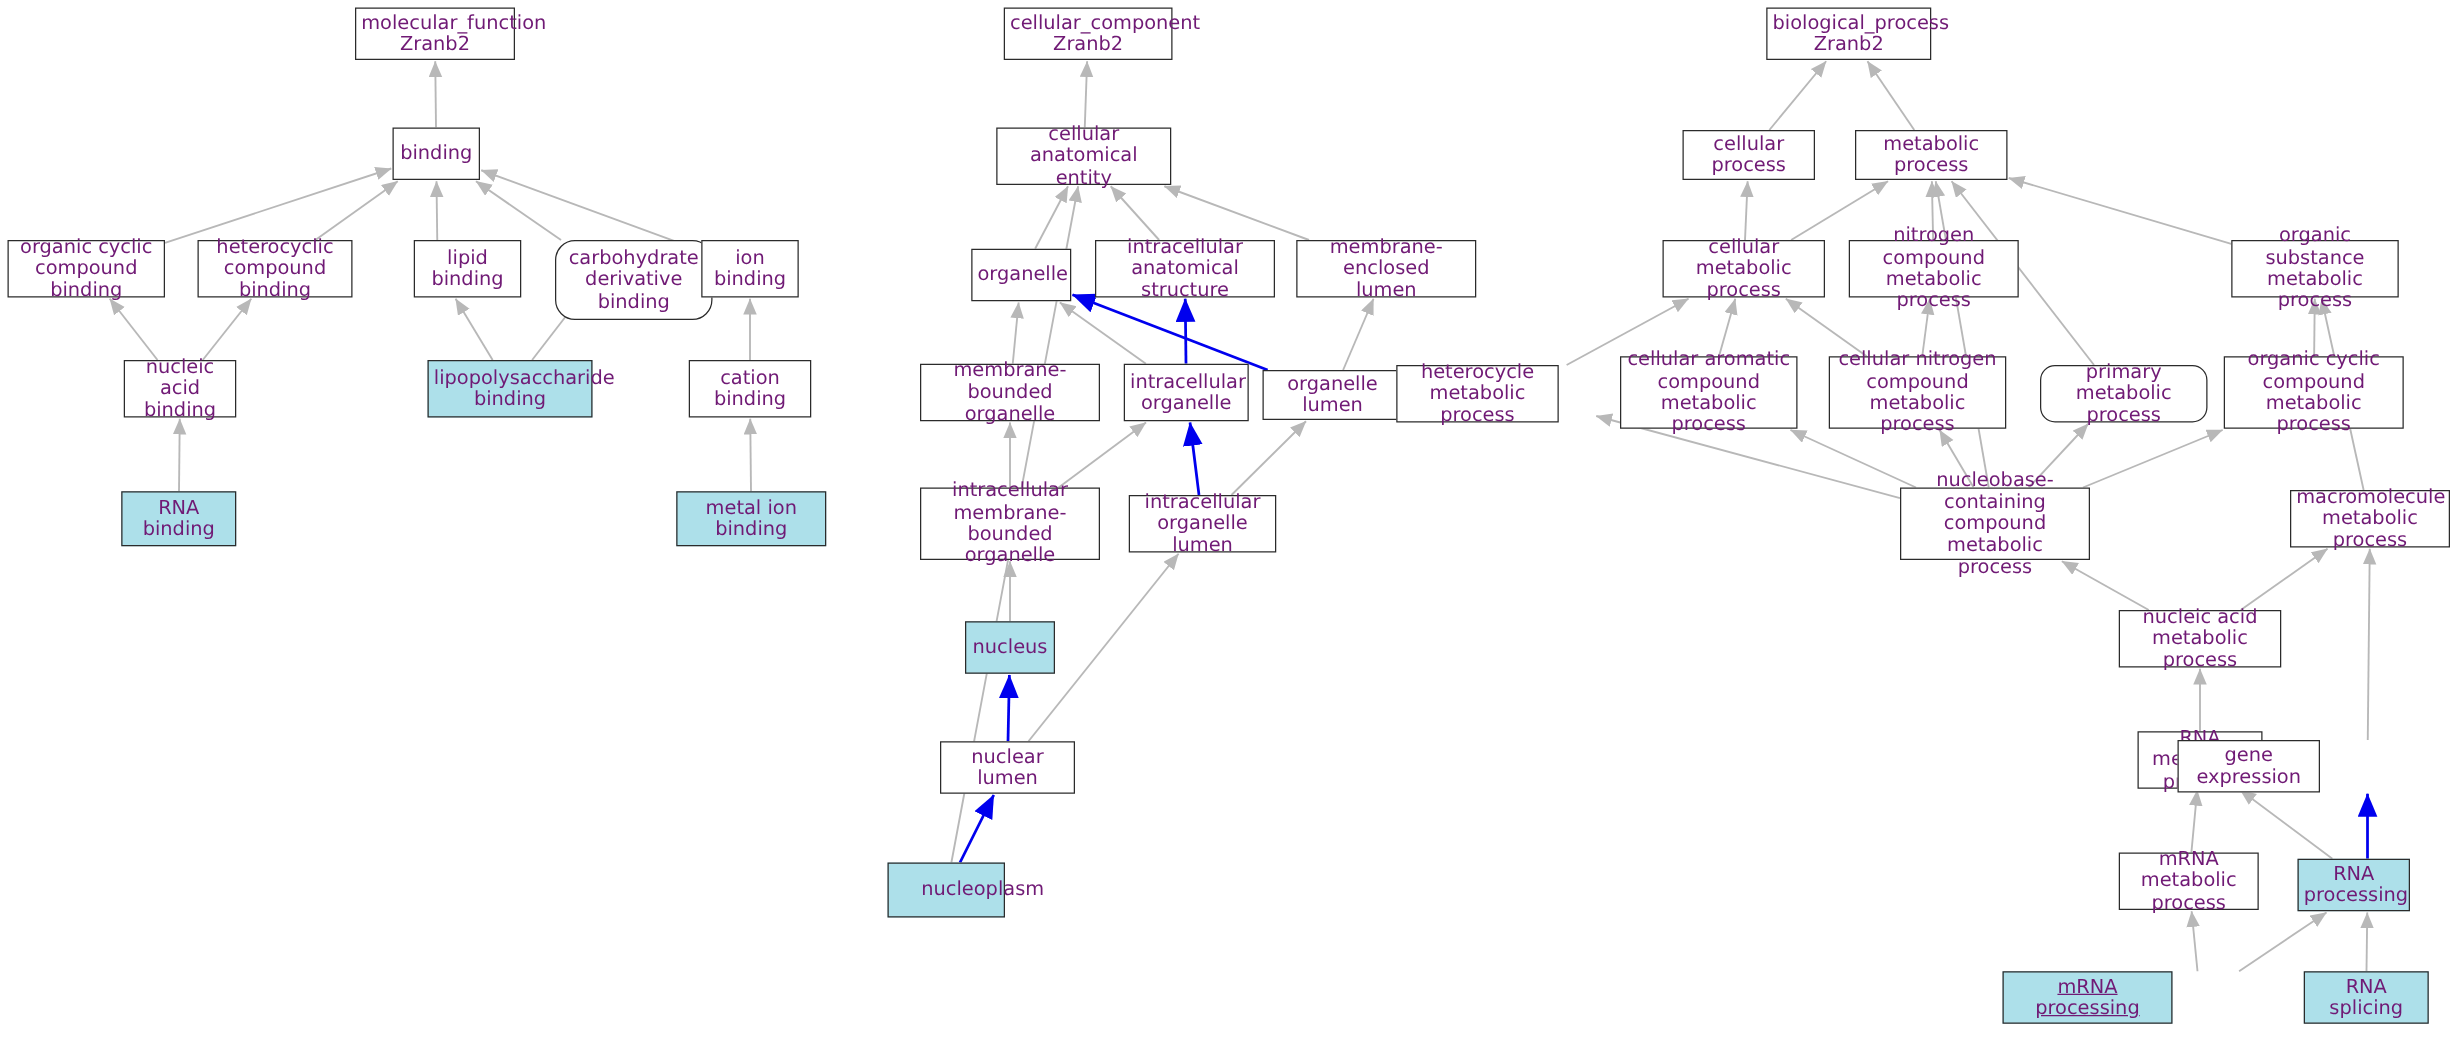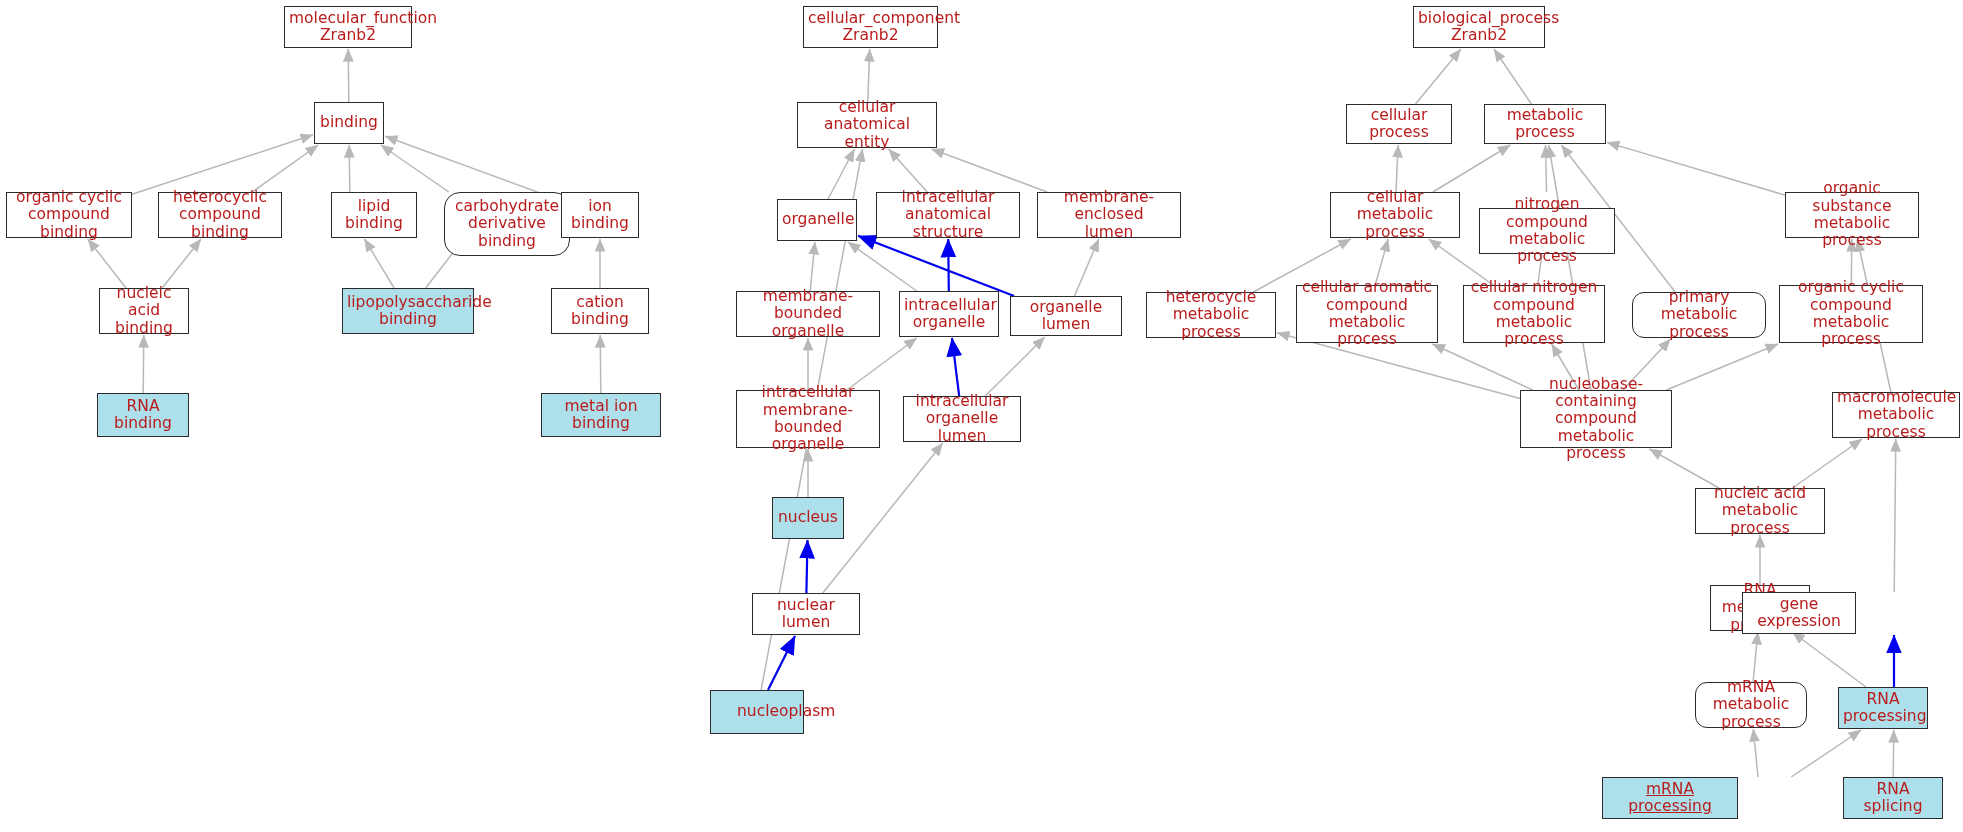--- a/index.html
+++ b/index.html
@@ -29,21 +29,21 @@
     position: absolute;
     box-sizing: border-box;
     border: 1.4px solid #2b2b2b;
     background: #ffffff;
     display: flex;
     align-items: center;
     justify-content: center;
     text-align: center;
     font-size: 15.5px;
     line-height: 1.12;
-    color: #b91c1c;
+    color: #701a75;
     padding: 2px 4px;
     white-space: pre-line;
     z-index: 2;
   }
   .node.hl {
     background: #ade0ea;
   }
   .node .lbl {
     display: block;
     width: 100%;
@@ -165,25 +165,25 @@
 organelle lumen</span></div>
       <div class="node hl" style="left: 772px; top: 497px; width: 72px; height: 42px;"><span class="lbl">nucleus</span></div>
       <div class="node" style="left: 752px; top: 593px; width: 108px; height: 42px;"><span class="lbl">nuclear lumen</span></div>
       <div class="node hl" style="left: 710px; top: 690px; width: 94px; height: 44px; padding-left: 26px;"><span class="lbl">nucleoplasm</span></div>
       <div class="node" style="left: 1413px; top: 6px; width: 132px; height: 42px;"><span class="lbl">biological_process
 Zranb2</span></div>
       <div class="node" style="left: 1346px; top: 104px; width: 106px; height: 40px;"><span class="lbl">cellular process</span></div>
       <div class="node" style="left: 1484px; top: 104px; width: 122px; height: 40px;"><span class="lbl">metabolic process</span></div>
       <div class="node" style="left: 1330px; top: 192px; width: 130px; height: 46px;"><span class="lbl">cellular metabolic
 process</span></div>
-      <div class="node" style="left: 1479px; top: 192px; width: 136px; height: 46px; margin-top: 16px;"><span class="lbl">nitrogen compound
+      <div class="node" style="left: 1479px; top: 192px; width: 136px; height: 46px;"><span class="lbl">nitrogen compound
 metabolic process</span></div>
       <div class="node" style="left: 1785px; top: 192px; width: 134px; height: 46px;"><span class="lbl">organic substance
 metabolic process</span></div>
-      <div class="node" style="left: 1146px; top: 292px; width: 130px; height: 46px;"><span class="lbl">heterocycle
+      <div class="node" style="left: 1117px; top: 292px; width: 130px; height: 46px;"><span class="lbl">heterocycle
 metabolic process</span></div>
       <div class="node" style="left: 1296px; top: 285px; width: 142px; height: 58px;"><span class="lbl">cellular aromatic
 compound metabolic
 process</span></div>
       <div class="node" style="left: 1463px; top: 285px; width: 142px; height: 58px;"><span class="lbl">cellular nitrogen
 compound metabolic
 process</span></div>
       <div class="node" style="left: 1632px; top: 292px; width: 134px; height: 46px; border-radius: 12px;"><span class="lbl">primary metabolic
 process</span></div>
       <div class="node" style="left: 1779px; top: 285px; width: 144px; height: 58px;"><span class="lbl">organic cyclic
@@ -192,19 +192,19 @@
       <div class="node" style="left: 1520px; top: 390px; width: 152px; height: 58px;"><span class="lbl">nucleobase-containing
 compound metabolic
 process</span></div>
       <div class="node" style="left: 1832px; top: 392px; width: 128px; height: 46px;"><span class="lbl">macromolecule
 metabolic process</span></div>
       <div class="node" style="left: 1695px; top: 488px; width: 130px; height: 46px;"><span class="lbl">nucleic acid
 metabolic process</span></div>
       <div class="node" style="left: 1710px; top: 585px; width: 100px; height: 46px;"><span class="lbl">RNA metabolic
 process</span></div>
       <div class="node" style="left: 1742px; top: 592px; width: 114px; height: 42px;"><span class="lbl">gene expression</span></div>
-      <div class="node" style="left: 1695px; top: 682px; width: 112px; height: 46px; border-radius: 12px;"><span class="lbl">mRNA metabolic
+      <div class="node" style="left: 1695px; top: 682px; width: 112px; height: 46px;"><span class="lbl">mRNA metabolic
 process</span></div>
       <div class="node hl" style="left: 1838px; top: 687px; width: 90px; height: 42px;"><span class="lbl">RNA processing</span></div>
       <div class="node hl" style="left: 1602px; top: 777px; width: 136px; height: 42px; text-decoration: underline;"><span class="lbl">mRNA processing</span></div>
       <div class="node hl" style="left: 1843px; top: 777px; width: 100px; height: 42px;"><span class="lbl">RNA splicing</span></div>
     </div>
 </div>
 
 </body></html>

